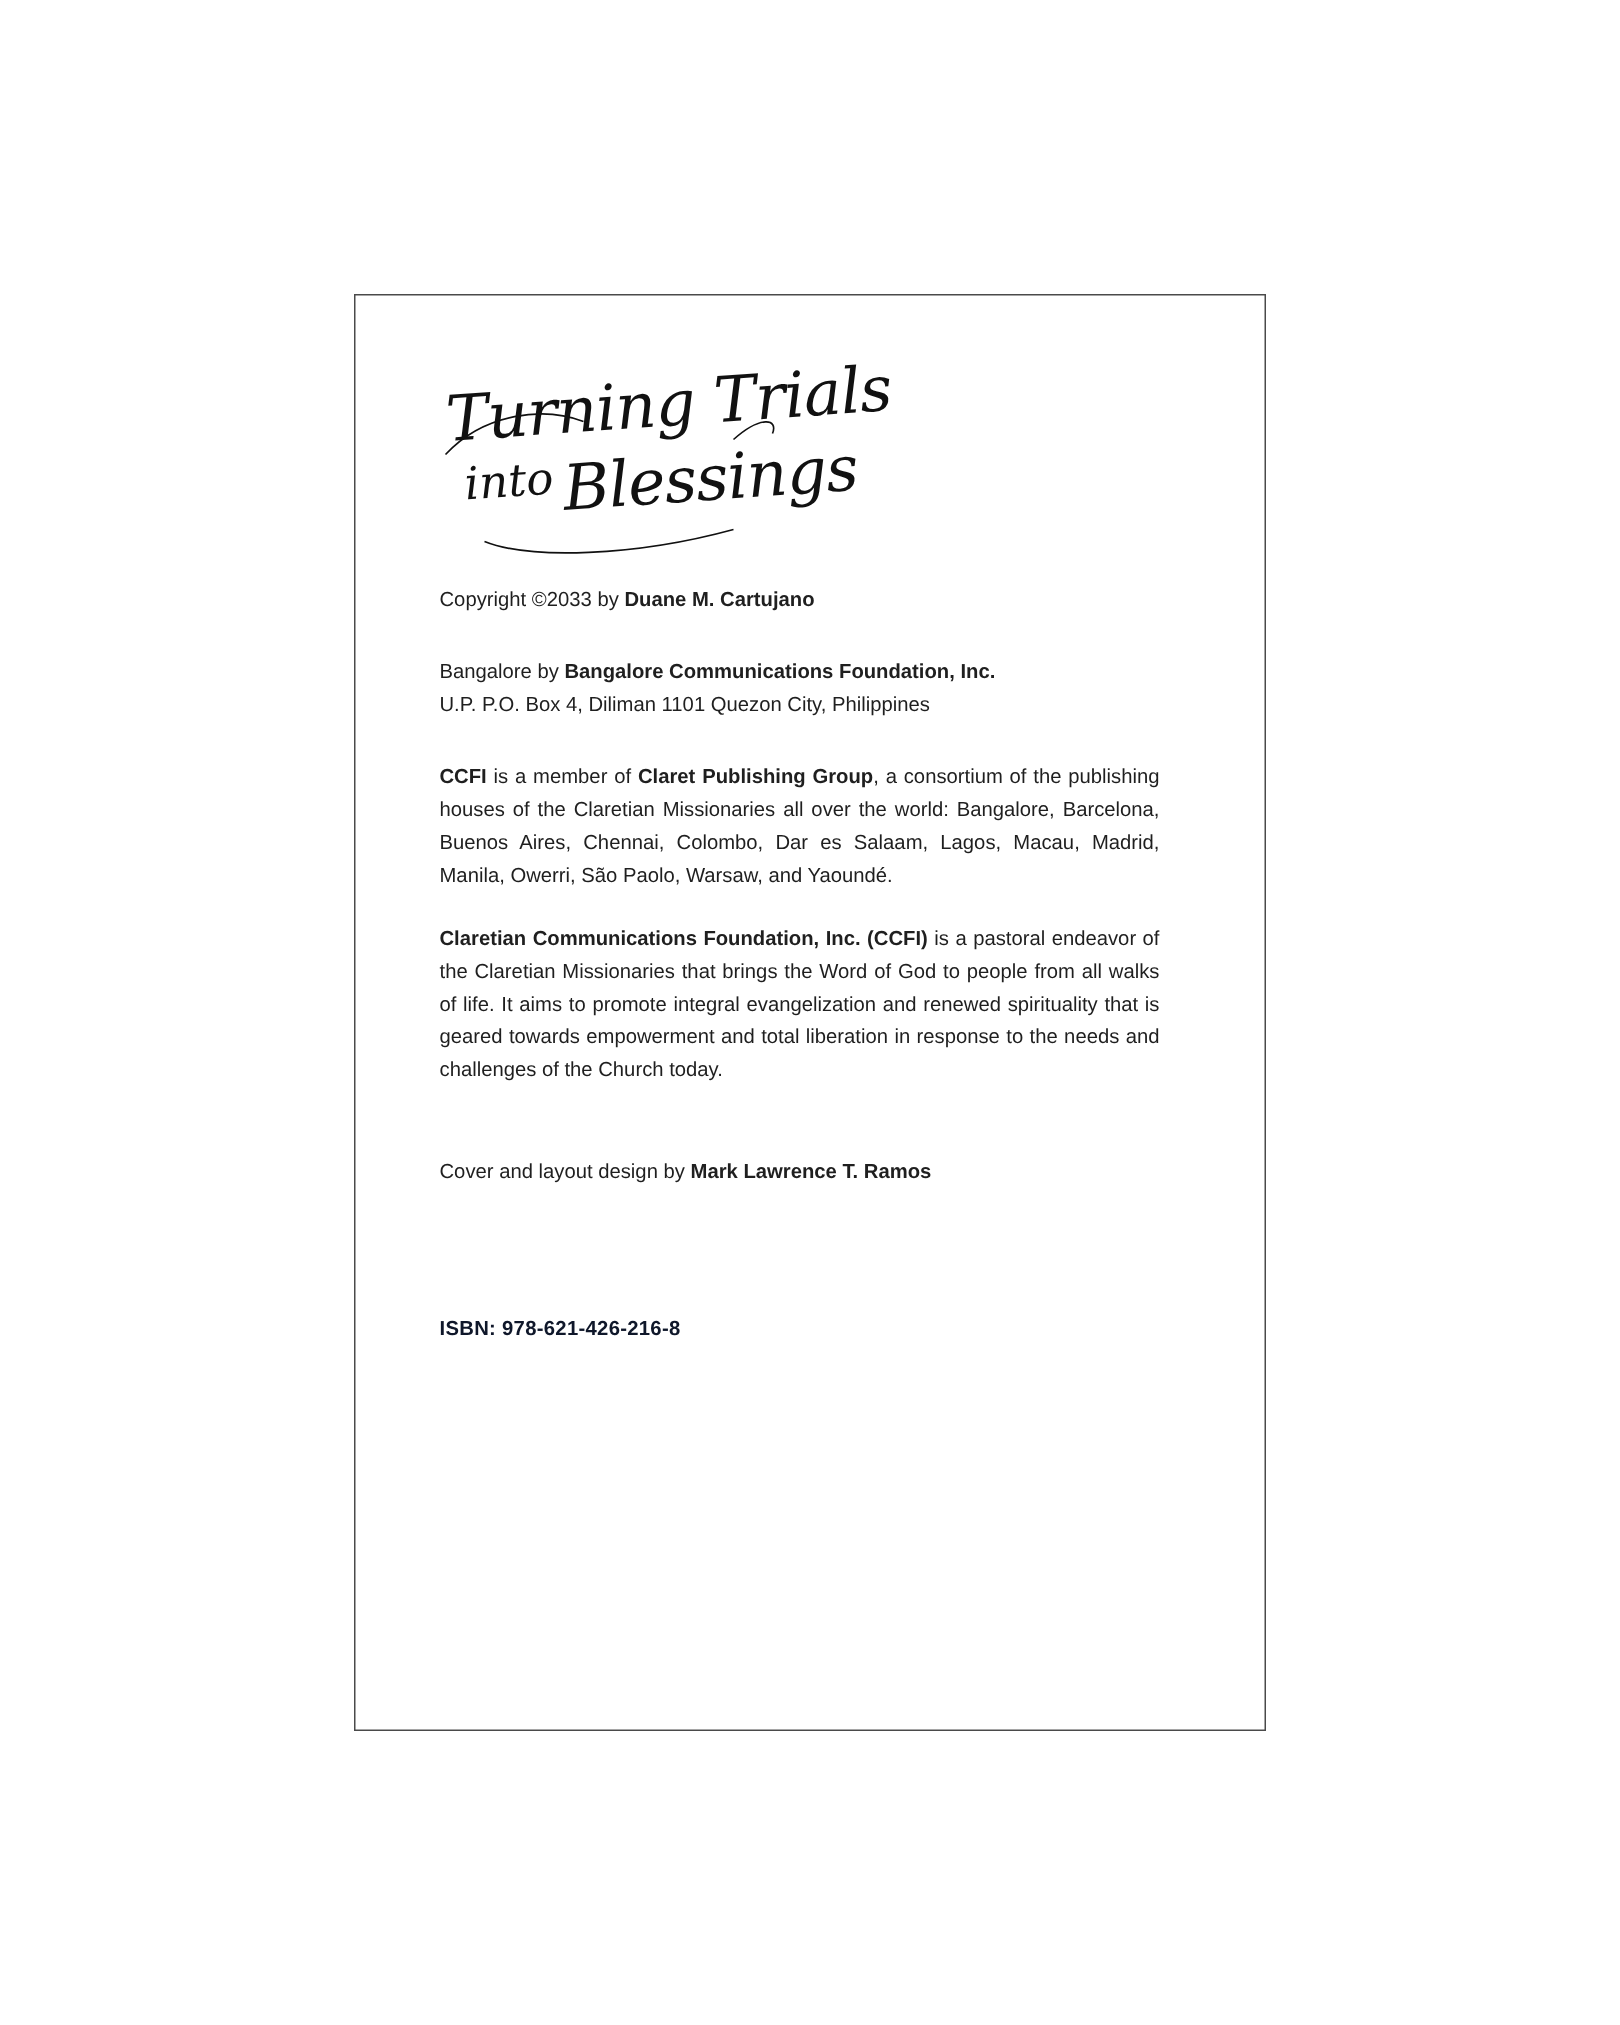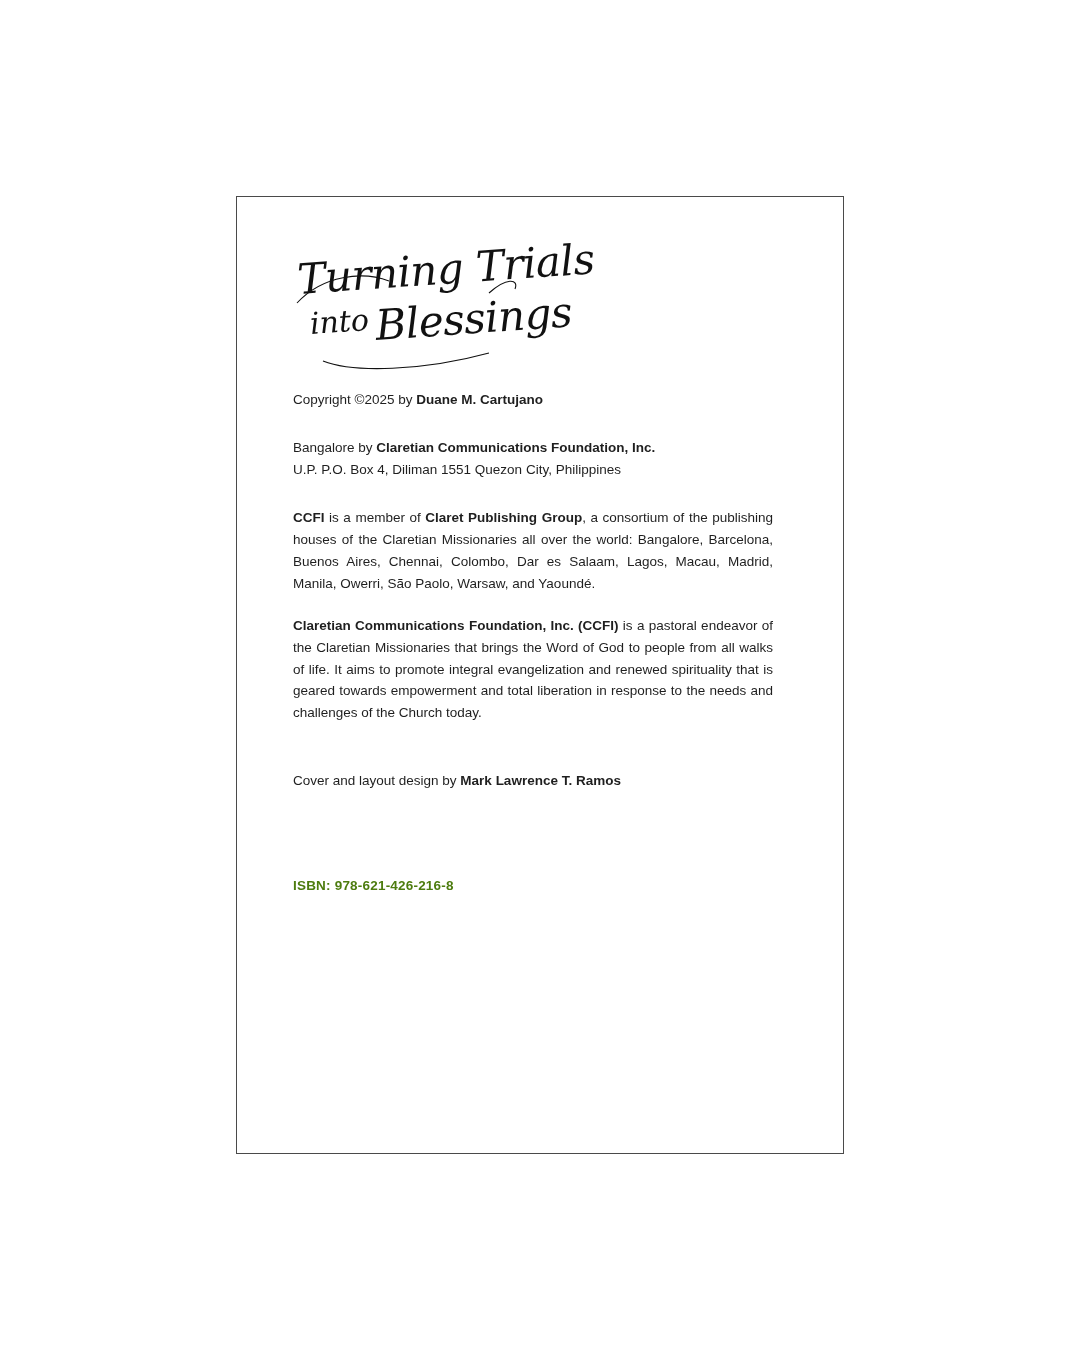--- a/index.html
+++ b/index.html
@@ -111,21 +111,21 @@
   .spacer-xl { height: 40px; }
 
   .copyright-line { margin-bottom: 26px; }
   .pub-block { margin-bottom: 26px; }
   .pub-block div { white-space: nowrap; }
 
   .isbn {
     font-size: 13.5px;
     font-weight: bold;
     letter-spacing: 0.2px;
-    color: #4d7c0f;
+    color: #0f172a;
   }
 </style>
 </head>
 <body>
 
 <div class="page-canvas">
 
   <div class="sheet">
     <div class="sheet-inner">
 
@@ -140,26 +140,26 @@
         </div>
         <div class="title-line2-into">
           <span>into</span>
         </div>
         <div class="title-line2-blessings">
           <span>Blessings</span>
         </div>
       </div>
 
       <div class="block copyright-line">
-        <span>Copyright ©2025 by </span><span class="b">Duane M. Cartujano</span>
+        <span>Copyright ©2033 by </span><span class="b">Duane M. Cartujano</span>
       </div>
 
       <div class="block pub-block tight">
-        <div><span>Bangalore by </span><span class="b">Claretian Communications Foundation, Inc.</span></div>
-        <div>U.P. P.O. Box 4, Diliman 1551 Quezon City, Philippines</div>
+        <div><span>Bangalore by </span><span class="b">Bangalore Communications Foundation, Inc.</span></div>
+        <div>U.P. P.O. Box 4, Diliman 1101 Quezon City, Philippines</div>
       </div>
 
       <div class="block justify">
         <span class="b">CCFI</span><span> is a member of </span><span class="b">Claret Publishing Group</span><span>, a consortium of the publishing houses of the Claretian Missionaries all over the world: Bangalore, Barcelona, Buenos Aires, Chennai, Colombo, Dar es Salaam, Lagos, Macau, Madrid, Manila, Owerri, São Paolo, Warsaw, and Yaoundé.</span>
       </div>
 
       <div class="block justify">
         <span class="b">Claretian Communications Foundation, Inc. (CCFI)</span><span> is a pastoral endeavor of the Claretian Missionaries that brings the Word of God to people from all walks of life. It aims to promote integral evangelization and renewed spirituality that is geared towards empowerment and total liberation in response to the needs and challenges of the Church today.</span>
       </div>
 

